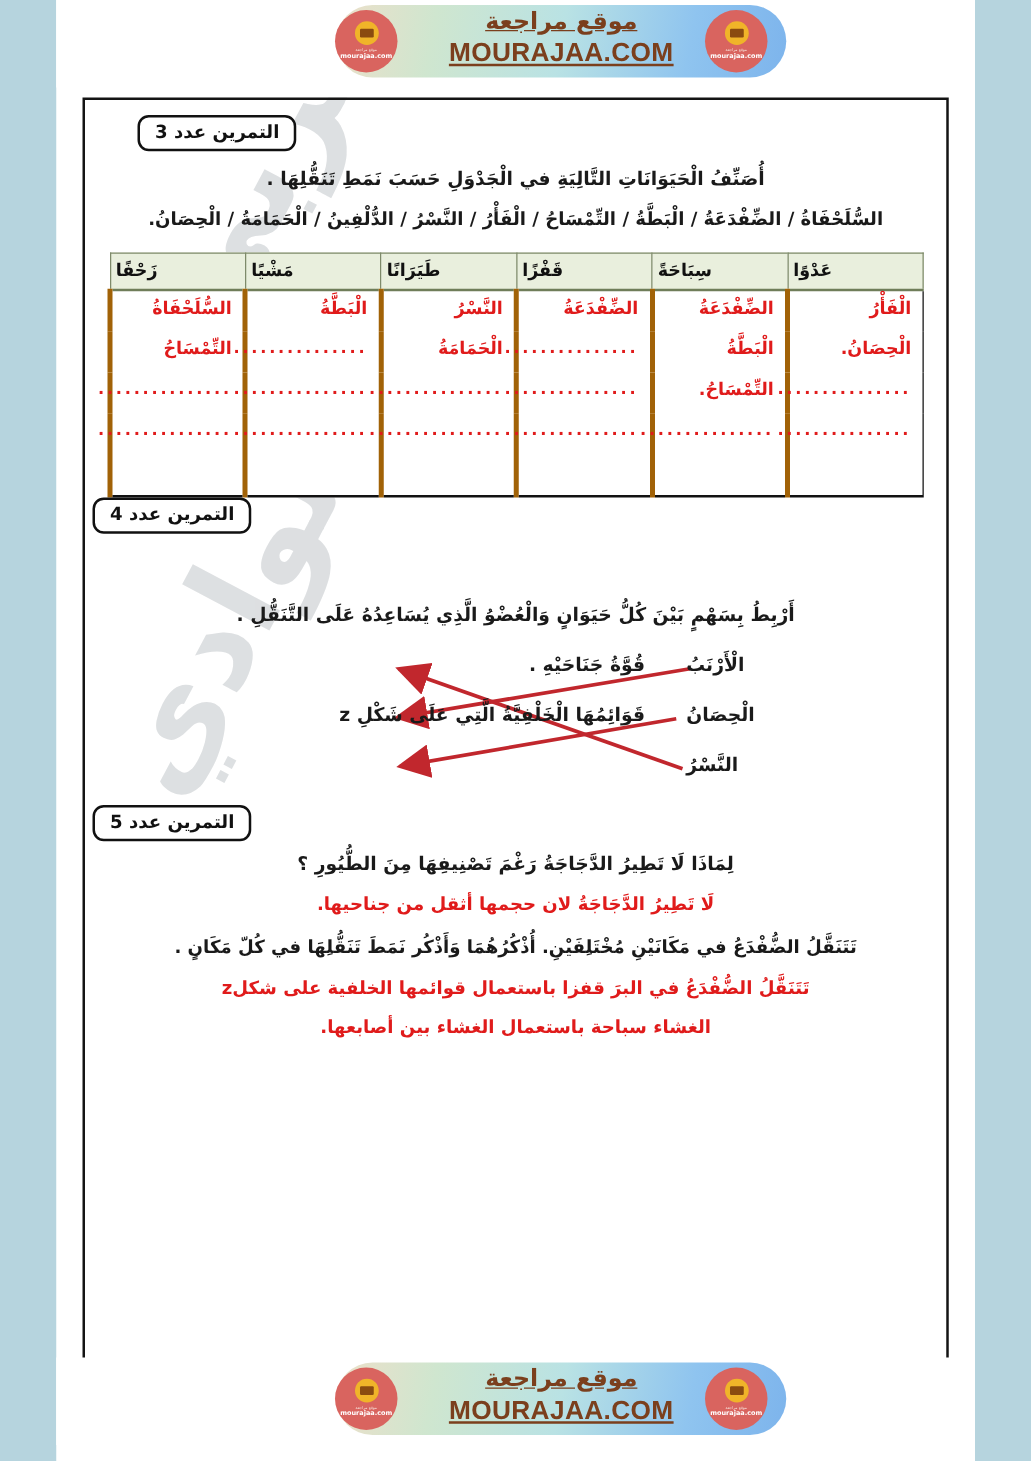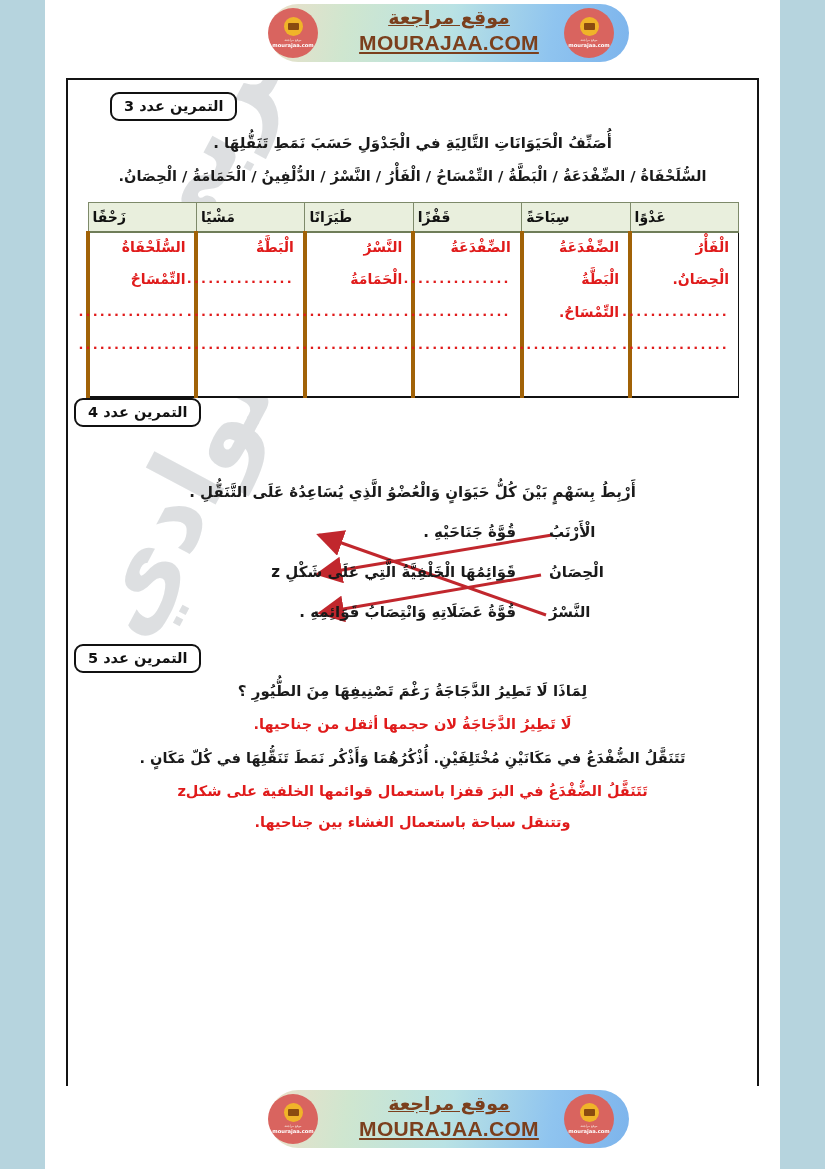--- a/index.html
+++ b/index.html
@@ -343,34 +343,33 @@
 
     <div class="col-r">
       <div class="item">الْأَرْنَبُ</div>
       <div class="item">الْحِصَانُ</div>
       <div class="item">النَّسْرُ</div>
     </div>
 
     <div class="col-l">
       <div class="item">قُوَّةُ جَنَاحَيْهِ .</div>
       <div class="item">قَوَائِمُهَا الْخَلْفِيَّةُ الَّتِي عَلَى شَكْلِ z</div>
-      <div class="item">قُوَّةُ عَضَلَاتِهِ وَانْتِصَابُ قَوَائِمِهِ .</div>
     </div>
   </div>
 
   <div class="tag-row" style="margin-top:12px;">
     <span class="ex-tag">التمرين عدد 5</span>
   </div>
 
   <div class="q" style="margin-top:5px;">لِمَاذَا لَا تَطِيرُ الدَّجَاجَةُ رَغْمَ تَصْنِيفِهَا مِنَ الطُّيُورِ ؟</div>
   <div class="ans" style="margin-top:7px;">لَا تَطِيرُ الدَّجَاجَةُ لان حجمها أثقل من جناحيها.</div>
 
   <div class="q" style="margin-top:9px;font-size:14.5px;">تَتَنَقَّلُ الضُّفْدَعُ في مَكَانَيْنِ مُخْتَلِفَيْنِ. أُذْكُرُهُمَا وَأَذْكُر نَمَطَ تَنَقُّلِهَا في كُلّ مَكَانٍ .</div>
   <div class="ans" style="margin-top:7px;">تَتَنَقَّلُ الضُّفْدَعُ في البرَ قفزا باستعمال قوائمها الخلفية على شكلz</div>
-  <div class="ans" style="margin-top:4px;">وتتنقل سباحة باستعمال الغشاء بين جناحيها.</div>
+  <div class="ans" style="margin-top:4px;">الغشاء سباحة باستعمال الغشاء بين أصابعها.</div>
 
 </div>
 
 <div class="strip" style="top:0;height:70px;"></div>
 <div class="brandbar top">
   <div class="brand-pill"></div>
   <div class="brand-text">
     <div class="brand-ar">موقع مراجعة</div>
     <div class="brand-en">MOURAJAA.COM</div>
   </div>

